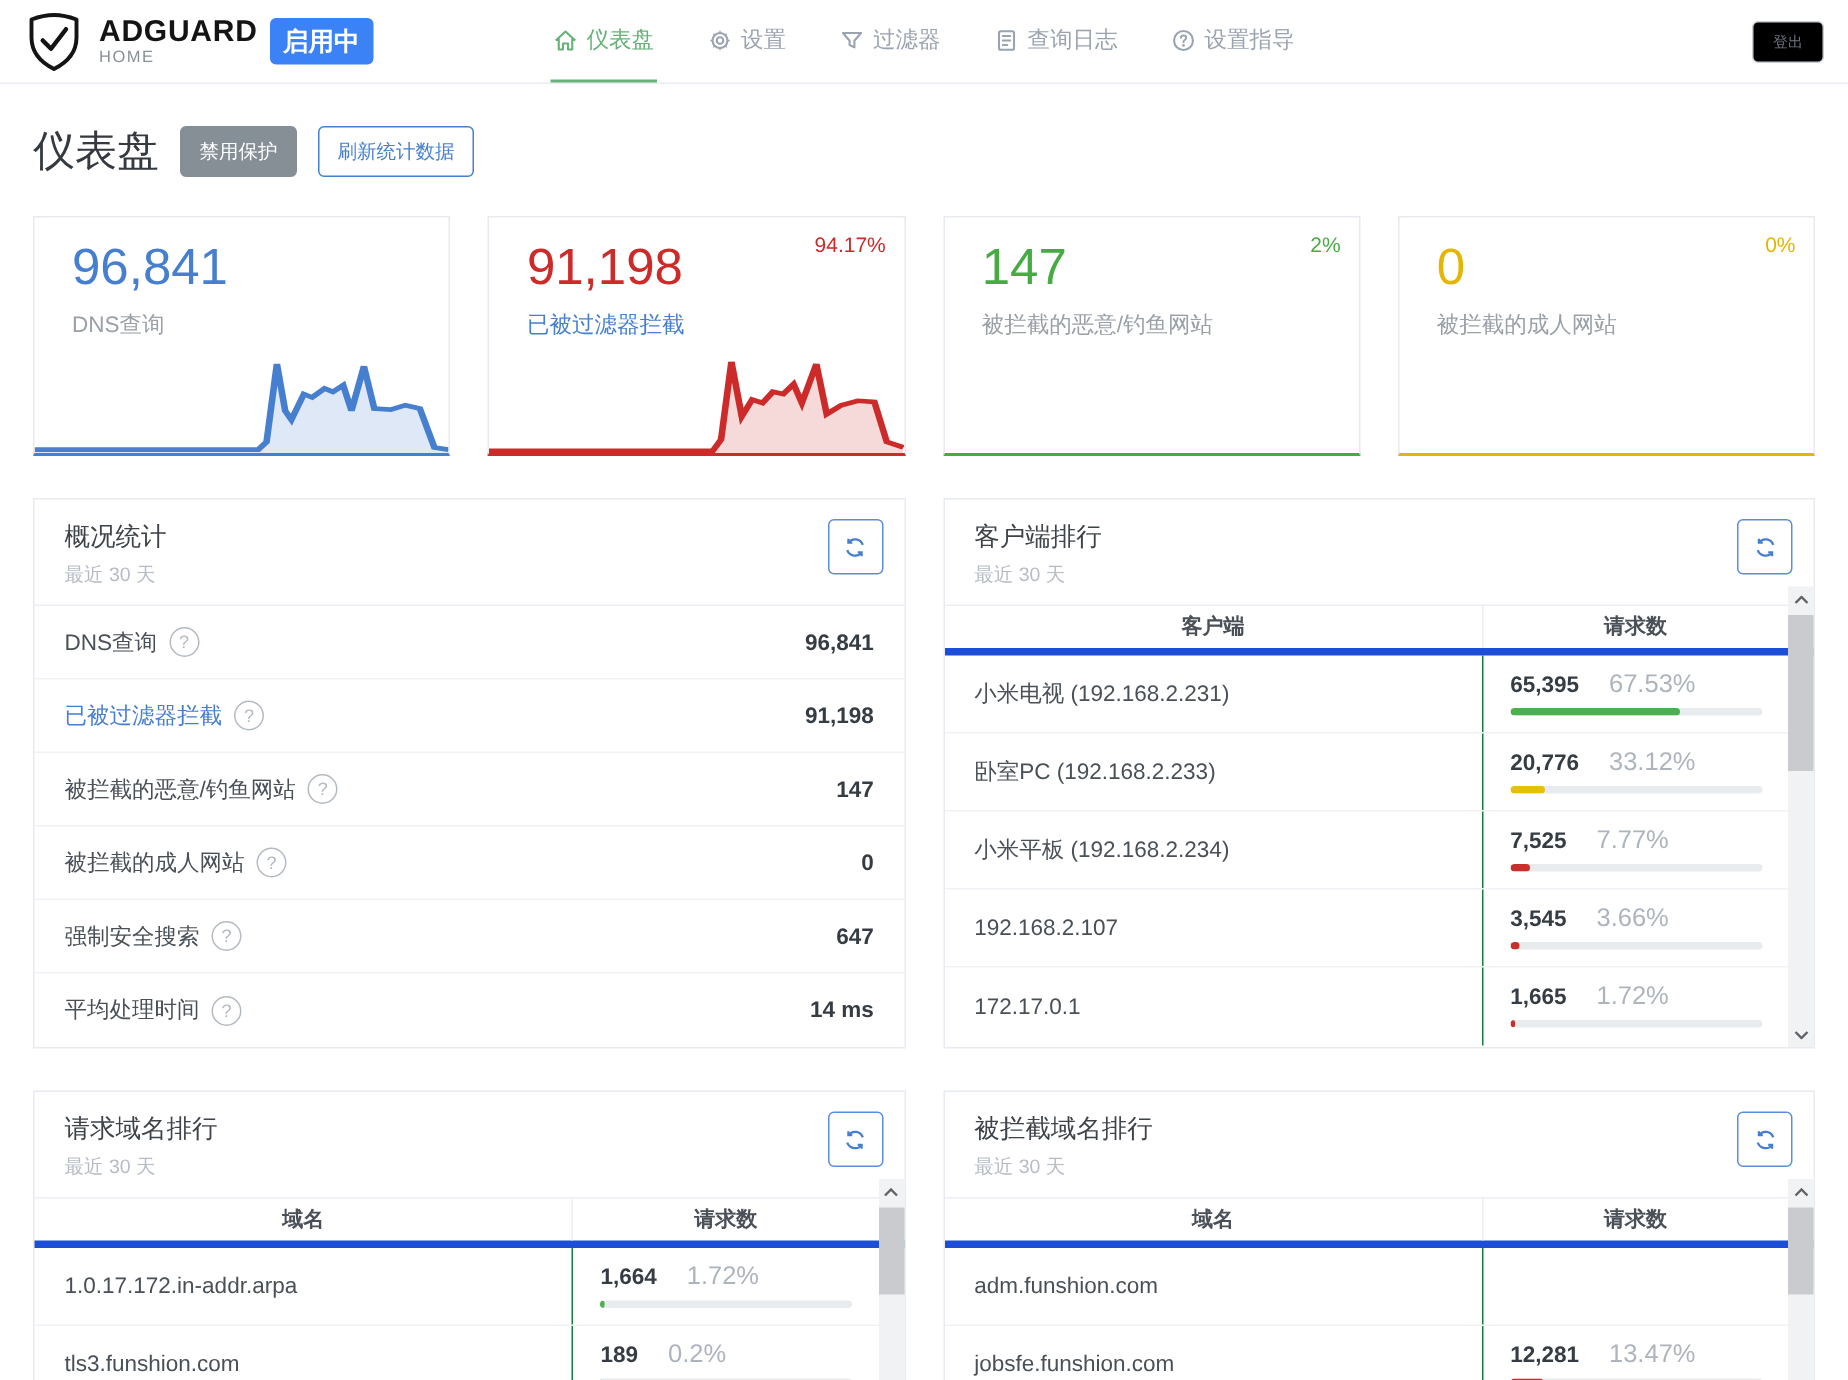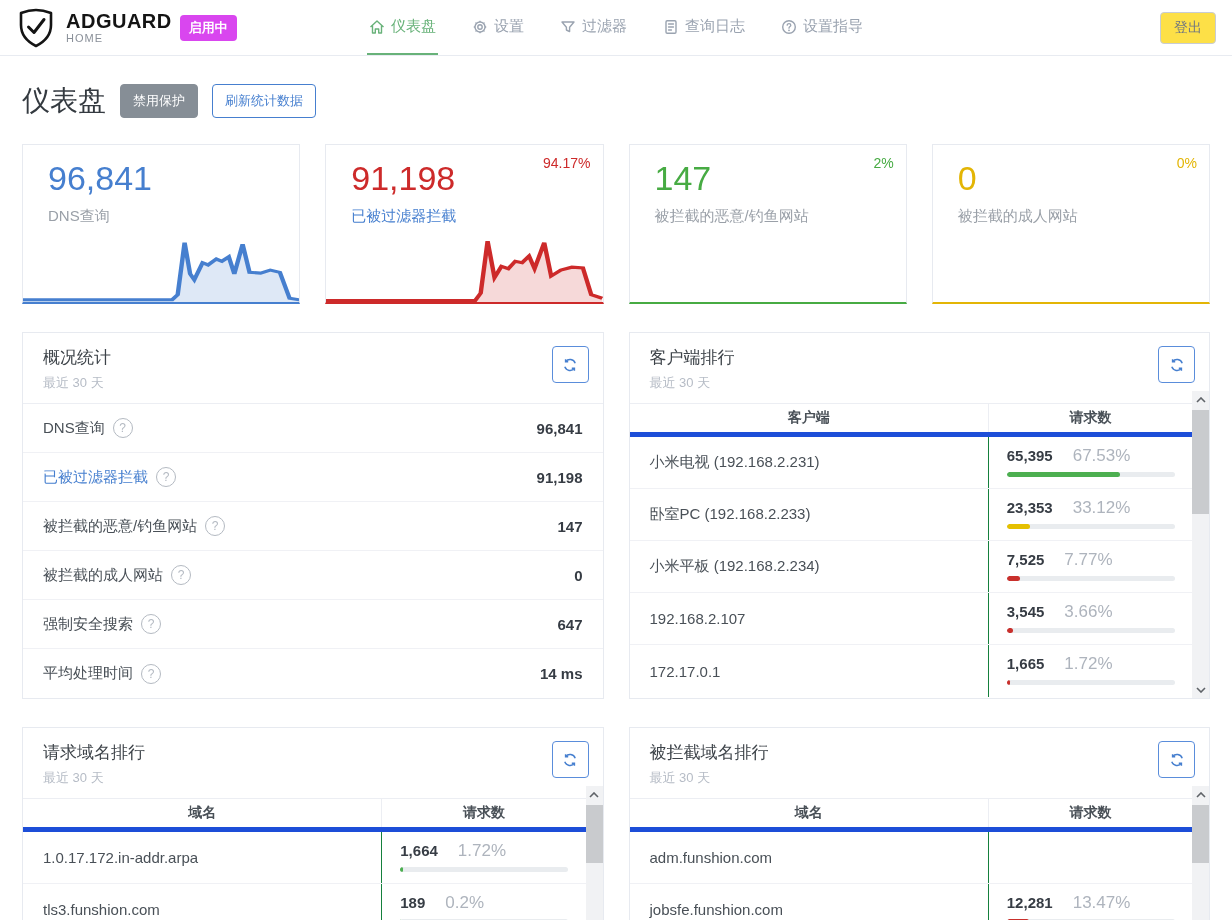--- a/index.html
+++ b/index.html
@@ -6,30 +6,30 @@
   html,body { width:1232px; height:920px; overflow:hidden; background:#fff;
     font-family:"Liberation Sans", sans-serif; color:#495057; }
 
   
   .header { height:56px; border-bottom:1px solid #e8ebf1; display:flex; align-items:center;
     padding:0 16px; position:relative; background:#fff; }
   .brand { display:flex; align-items:center; gap:10px; }
   .brand-text { line-height:1; }
   .brand-name { font-size:20px; font-weight:bold; color:#141414; letter-spacing:.5px; }
   .brand-sub { font-size:11px; color:#8a9099; letter-spacing:1px; margin-top:2px; }
-  .badge-on { background:#d946ef; color:#fff; font-size:13px; border-radius:4px;
+  .badge-on { background:#3b82f6; color:#fff; font-size:17px; border-radius:4px;
     padding:4px 9px; margin-left:8px; font-weight:bold; }
   .nav { position:absolute; left:50%; transform:translateX(-50%); height:100%;
     display:flex; gap:32px; }
   .nav-item { display:flex; align-items:center; gap:6px; font-size:15px; color:#9aa3b0;
     cursor:pointer; height:100%; border-bottom:2px solid transparent; padding:0 2px; }
   .nav-item.active { color:#68b279; border-bottom-color:#68b279; }
   .nav-item svg { display:block; }
-  .logout-btn { margin-left:auto; background:#fde047; border:1px solid #c8ccd4; color:#6e7582;
-    font-size:14px; padding:6px 13px; border-radius:4px; cursor:pointer;
+  .logout-btn { margin-left:auto; background:#000000; border:1px solid #c8ccd4; color:#6e7582;
+    font-size:10px; padding:6px 13px; border-radius:4px; cursor:pointer;
     font-family:inherit; }
 
   
   .content { padding:0 22px; }
   .title-row { display:flex; align-items:center; gap:14px; margin:26px 0 24px; }
   .page-title { font-size:28px; font-weight:500; color:#343a40; }
   .btn-gray { background:#868e96; color:#fff; border:1px solid #868e96; font-size:13px;
     padding:7px 12px; border-radius:4px; cursor:pointer; font-family:inherit; }
   .btn-outline-blue { background:#fff; color:#467fcf; border:1px solid #467fcf; font-size:13px;
     padding:7px 12px; border-radius:4px; cursor:pointer; font-family:inherit; }
@@ -267,21 +267,21 @@
             </div>
           <div class="bar">
               <div class="bar-fill" style="width: 67.53%; background: rgb(76, 175, 80);"></div>
             </div>
         </div>
       </div>
       <div class="stat-row">
         <div class="td-name">卧室PC (192.168.2.233)</div>
         <div class="td-count">
           <div class="count-line">
-              <span class="count-num">23,353</span>
+              <span class="count-num">20,776</span>
               <span class="count-pct">33.12%</span>
             </div>
           <div class="bar">
               <div class="bar-fill" style="width: 13.63%; background: rgb(229, 192, 0);"></div>
             </div>
         </div>
       </div>
       <div class="stat-row">
         <div class="td-name">小米平板 (192.168.2.234)</div>
         <div class="td-count">

